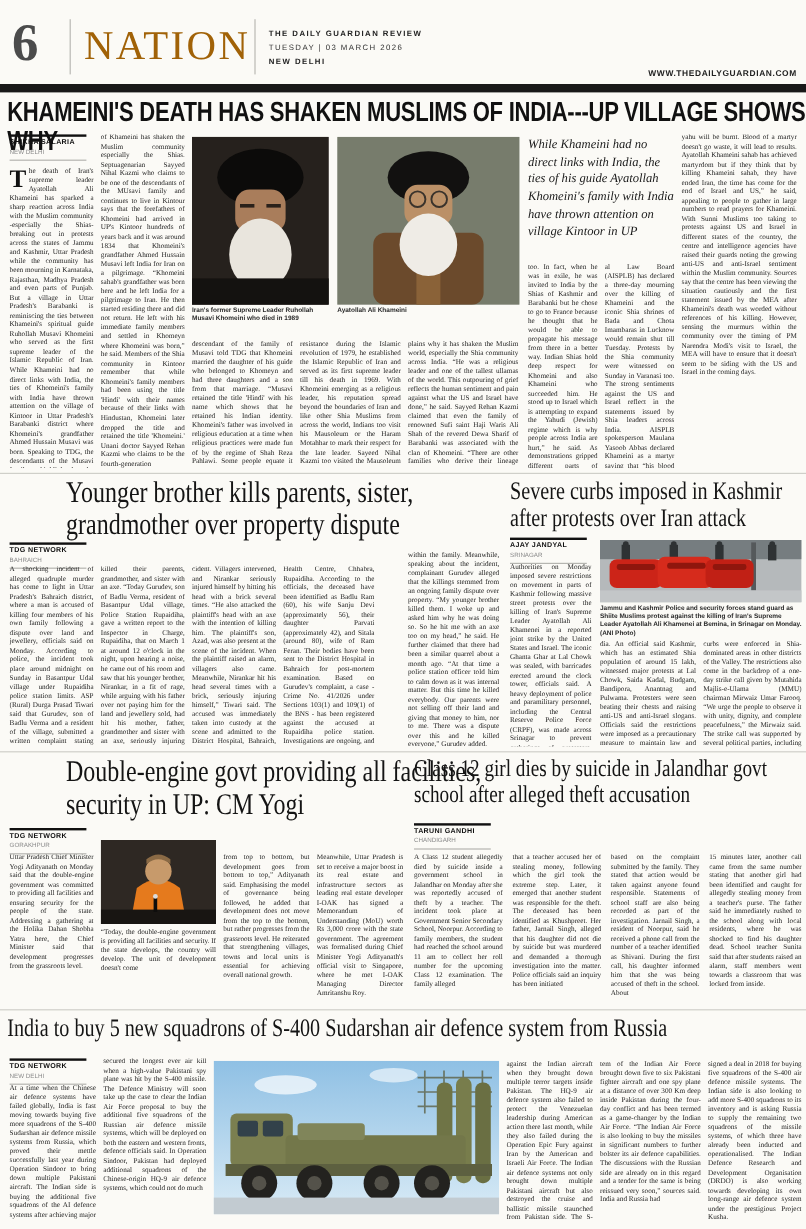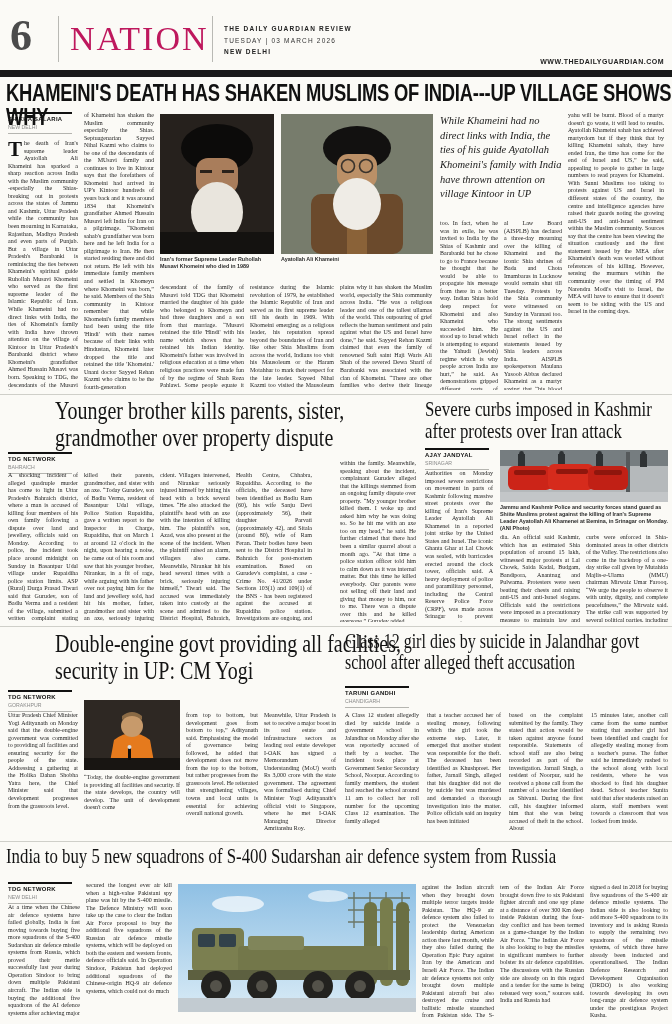--- a/index.html
+++ b/index.html
@@ -3,21 +3,21 @@
 <meta charset="utf-8">
 <style>
   * { margin:0; padding:0; box-sizing:border-box; }
   html,body { width:672px; height:1024px; }
   body { position:relative; background:#fbfaf6; font-family:"Liberation Serif", serif; color:#1c1c1c; overflow:hidden; }
 
   .abs { position:absolute; }
 
   
   .mast-num { font:700 44px/1 "Liberation Serif", serif; color:#4b4b4b; }
-  .mast-sec { font:400 34px/1 "Liberation Serif", serif; color:#be185d; letter-spacing:2px; }
+  .mast-sec { font:400 34px/1 "Liberation Serif", serif; color:#a16207; letter-spacing:2px; }
   .vrule { width:1px; background:#b9b9b4; }
   .mast-info div { font:700 6.5px/1.8 "Liberation Sans", sans-serif; letter-spacing:1.2px; color:#222; }
   .mast-info .mid { font-weight:400; color:#333; }
   .mast-url { font:700 7px "Liberation Sans", sans-serif; letter-spacing:.5px; color:#222; }
   .blackbar { left:0; right:0; top:70px; height:7px; background:#191919; }
 
   
   .cond { transform-origin:left top; }
   .hl-lead { font:700 23px/1.04 "Liberation Sans", sans-serif; letter-spacing:-.3px; color:#111; width:840px; transform:scaleX(.8); }
   .hl { font-family:"Liberation Serif", serif; font-weight:500; color:#141414; line-height:1.06; transform:scaleX(.8); }

